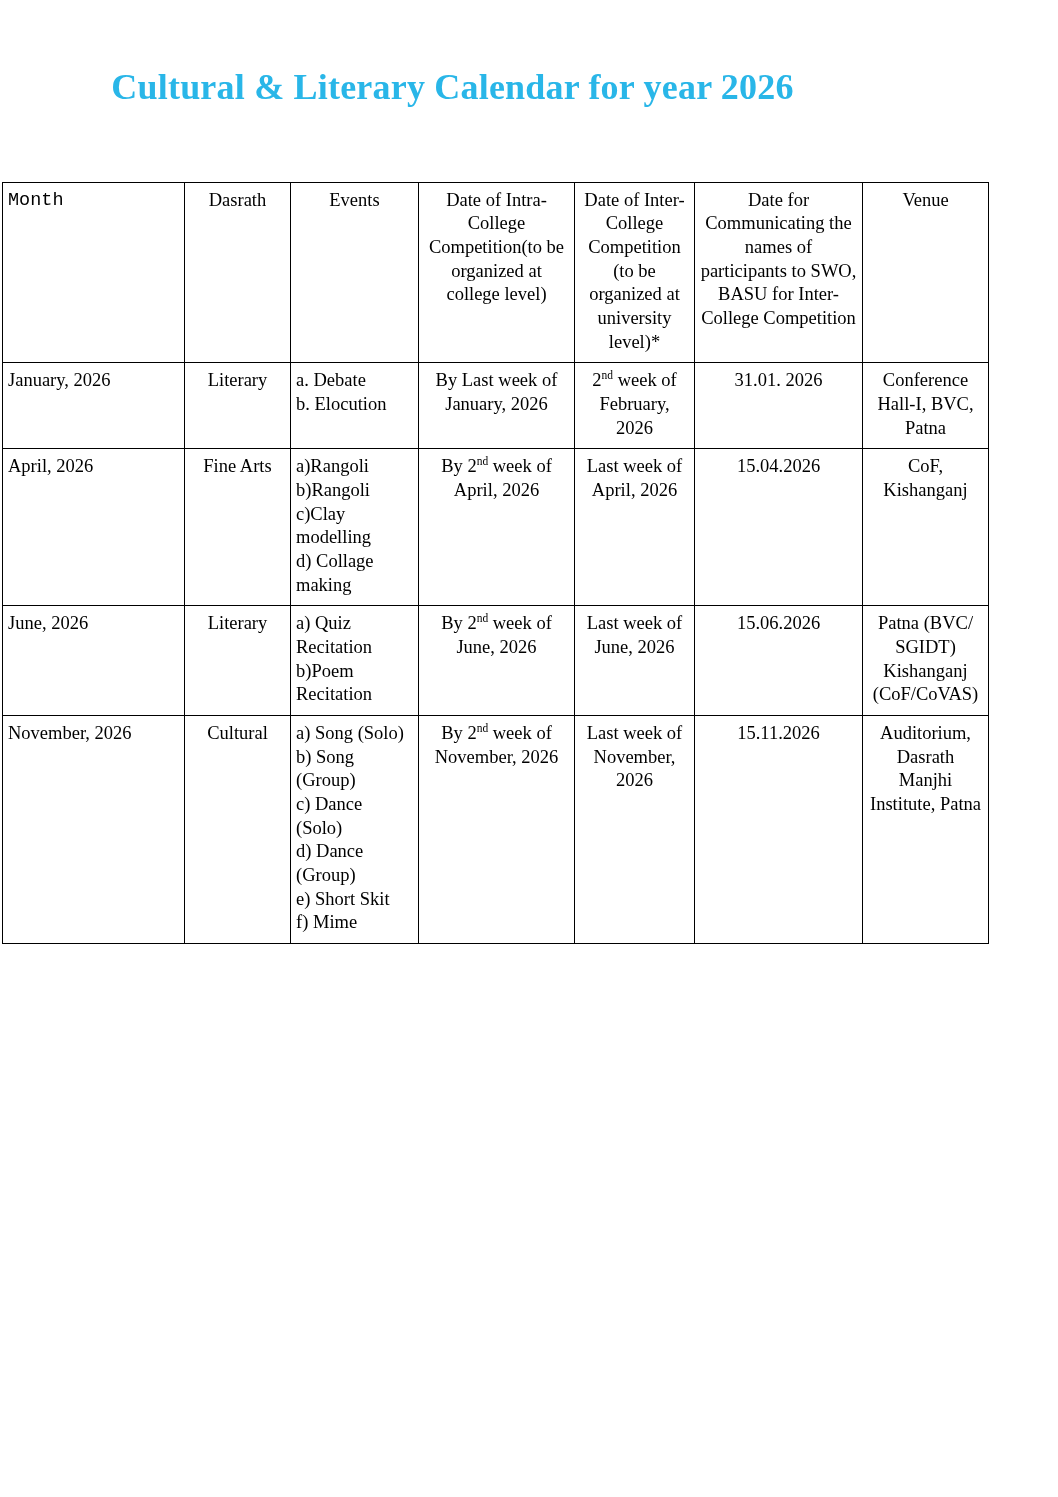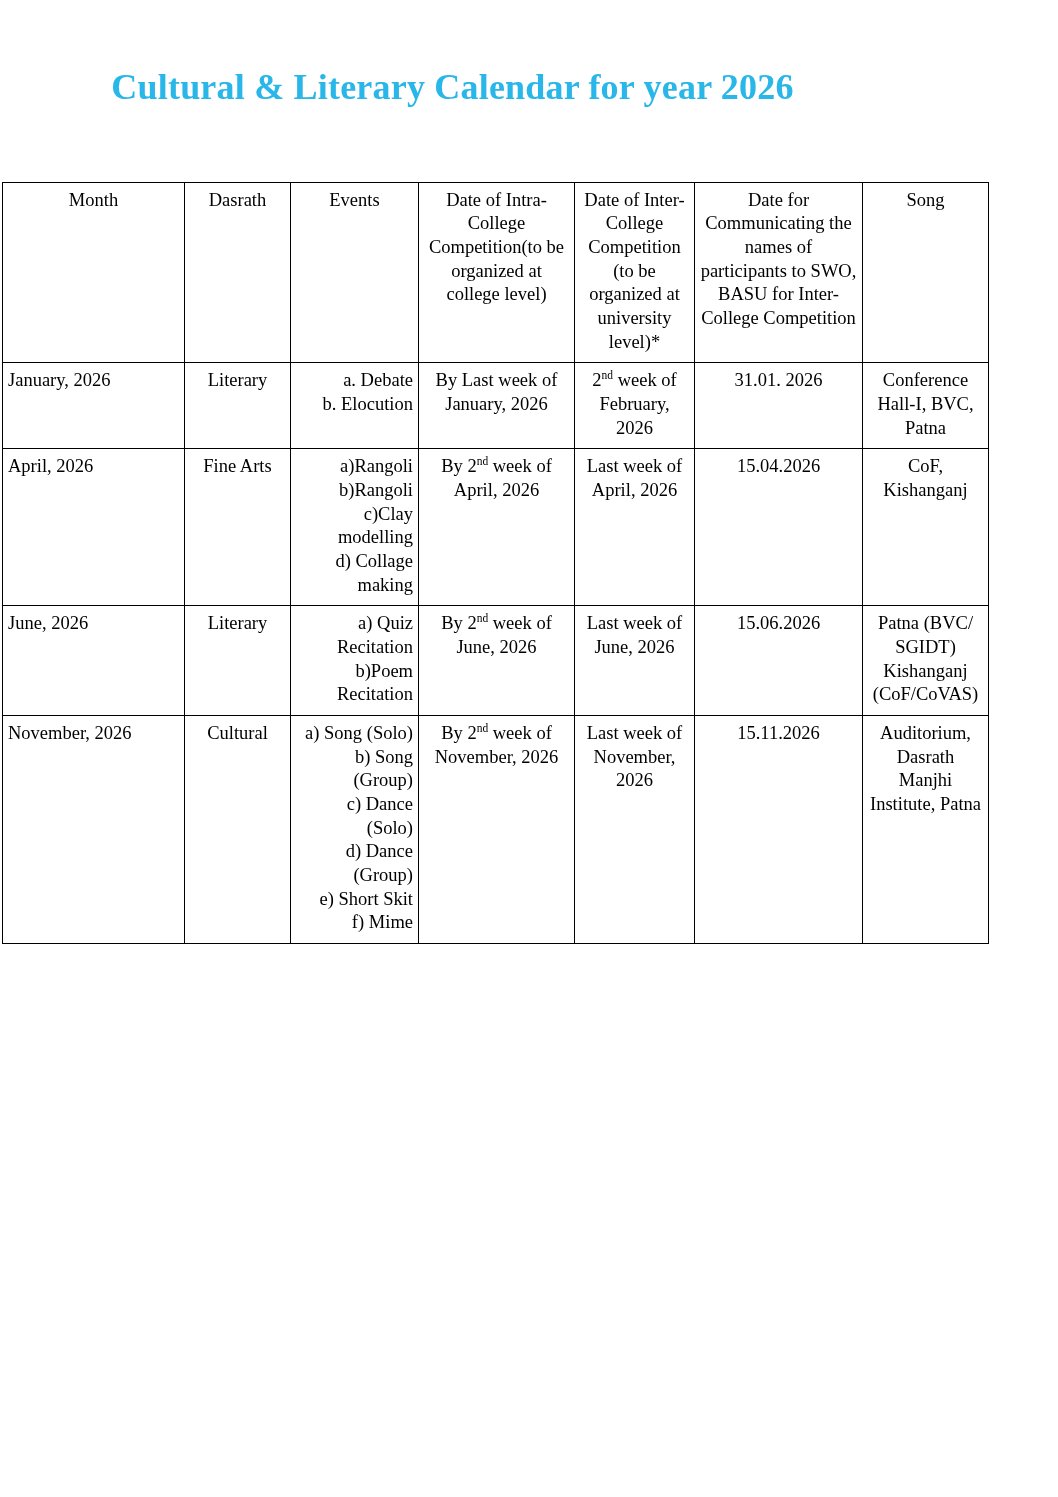--- a/index.html
+++ b/index.html
@@ -57,32 +57,33 @@
   col.c2 { width: 128px; }
   col.c3 { width: 156px; }
   col.c4 { width: 120px; }
   col.c5 { width: 168px; }
   col.c6 { width: 126px; }
 
   thead td {
     text-align: center;
   }
   thead td.left {
-    text-align: center;
+    text-align: left;
     vertical-align: top;
+    font-family: Liberation Mono, monospace;
   }
   tbody td {
     text-align: center;
   }
   tbody td.month {
     text-align: left;
   }
   .ev-list {
     display: block;
-    text-align: right;
+    text-align: left;
   }
   sup {
     font-size: 0.62em;
     vertical-align: super;
     line-height: 0;
     font-family: Liberation Serif, serif;
   }
 </style>
 </head>
 <body>
@@ -103,21 +104,21 @@
           <col class="c6">
       </colgroup>
       <thead>
         <tr>
           <td class="left">Month</td>
           <td>Dasrath</td>
           <td>Events</td>
           <td>Date of Intra-College Competition(to be organized at college level)</td>
           <td>Date of Inter-College Competition (to be organized at university level)*</td>
           <td>Date for Communicating the names of participants to SWO, BASU for Inter-College Competition</td>
-          <td>Song</td>
+          <td>Venue</td>
         </tr>
       </thead>
       <tbody>
 
       <tr>
             <td class="month">January, 2026</td>
             <td>Literary</td>
             <td>
               <span class="ev-list">a. Debate</span>
               <span class="ev-list">b. Elocution</span>

